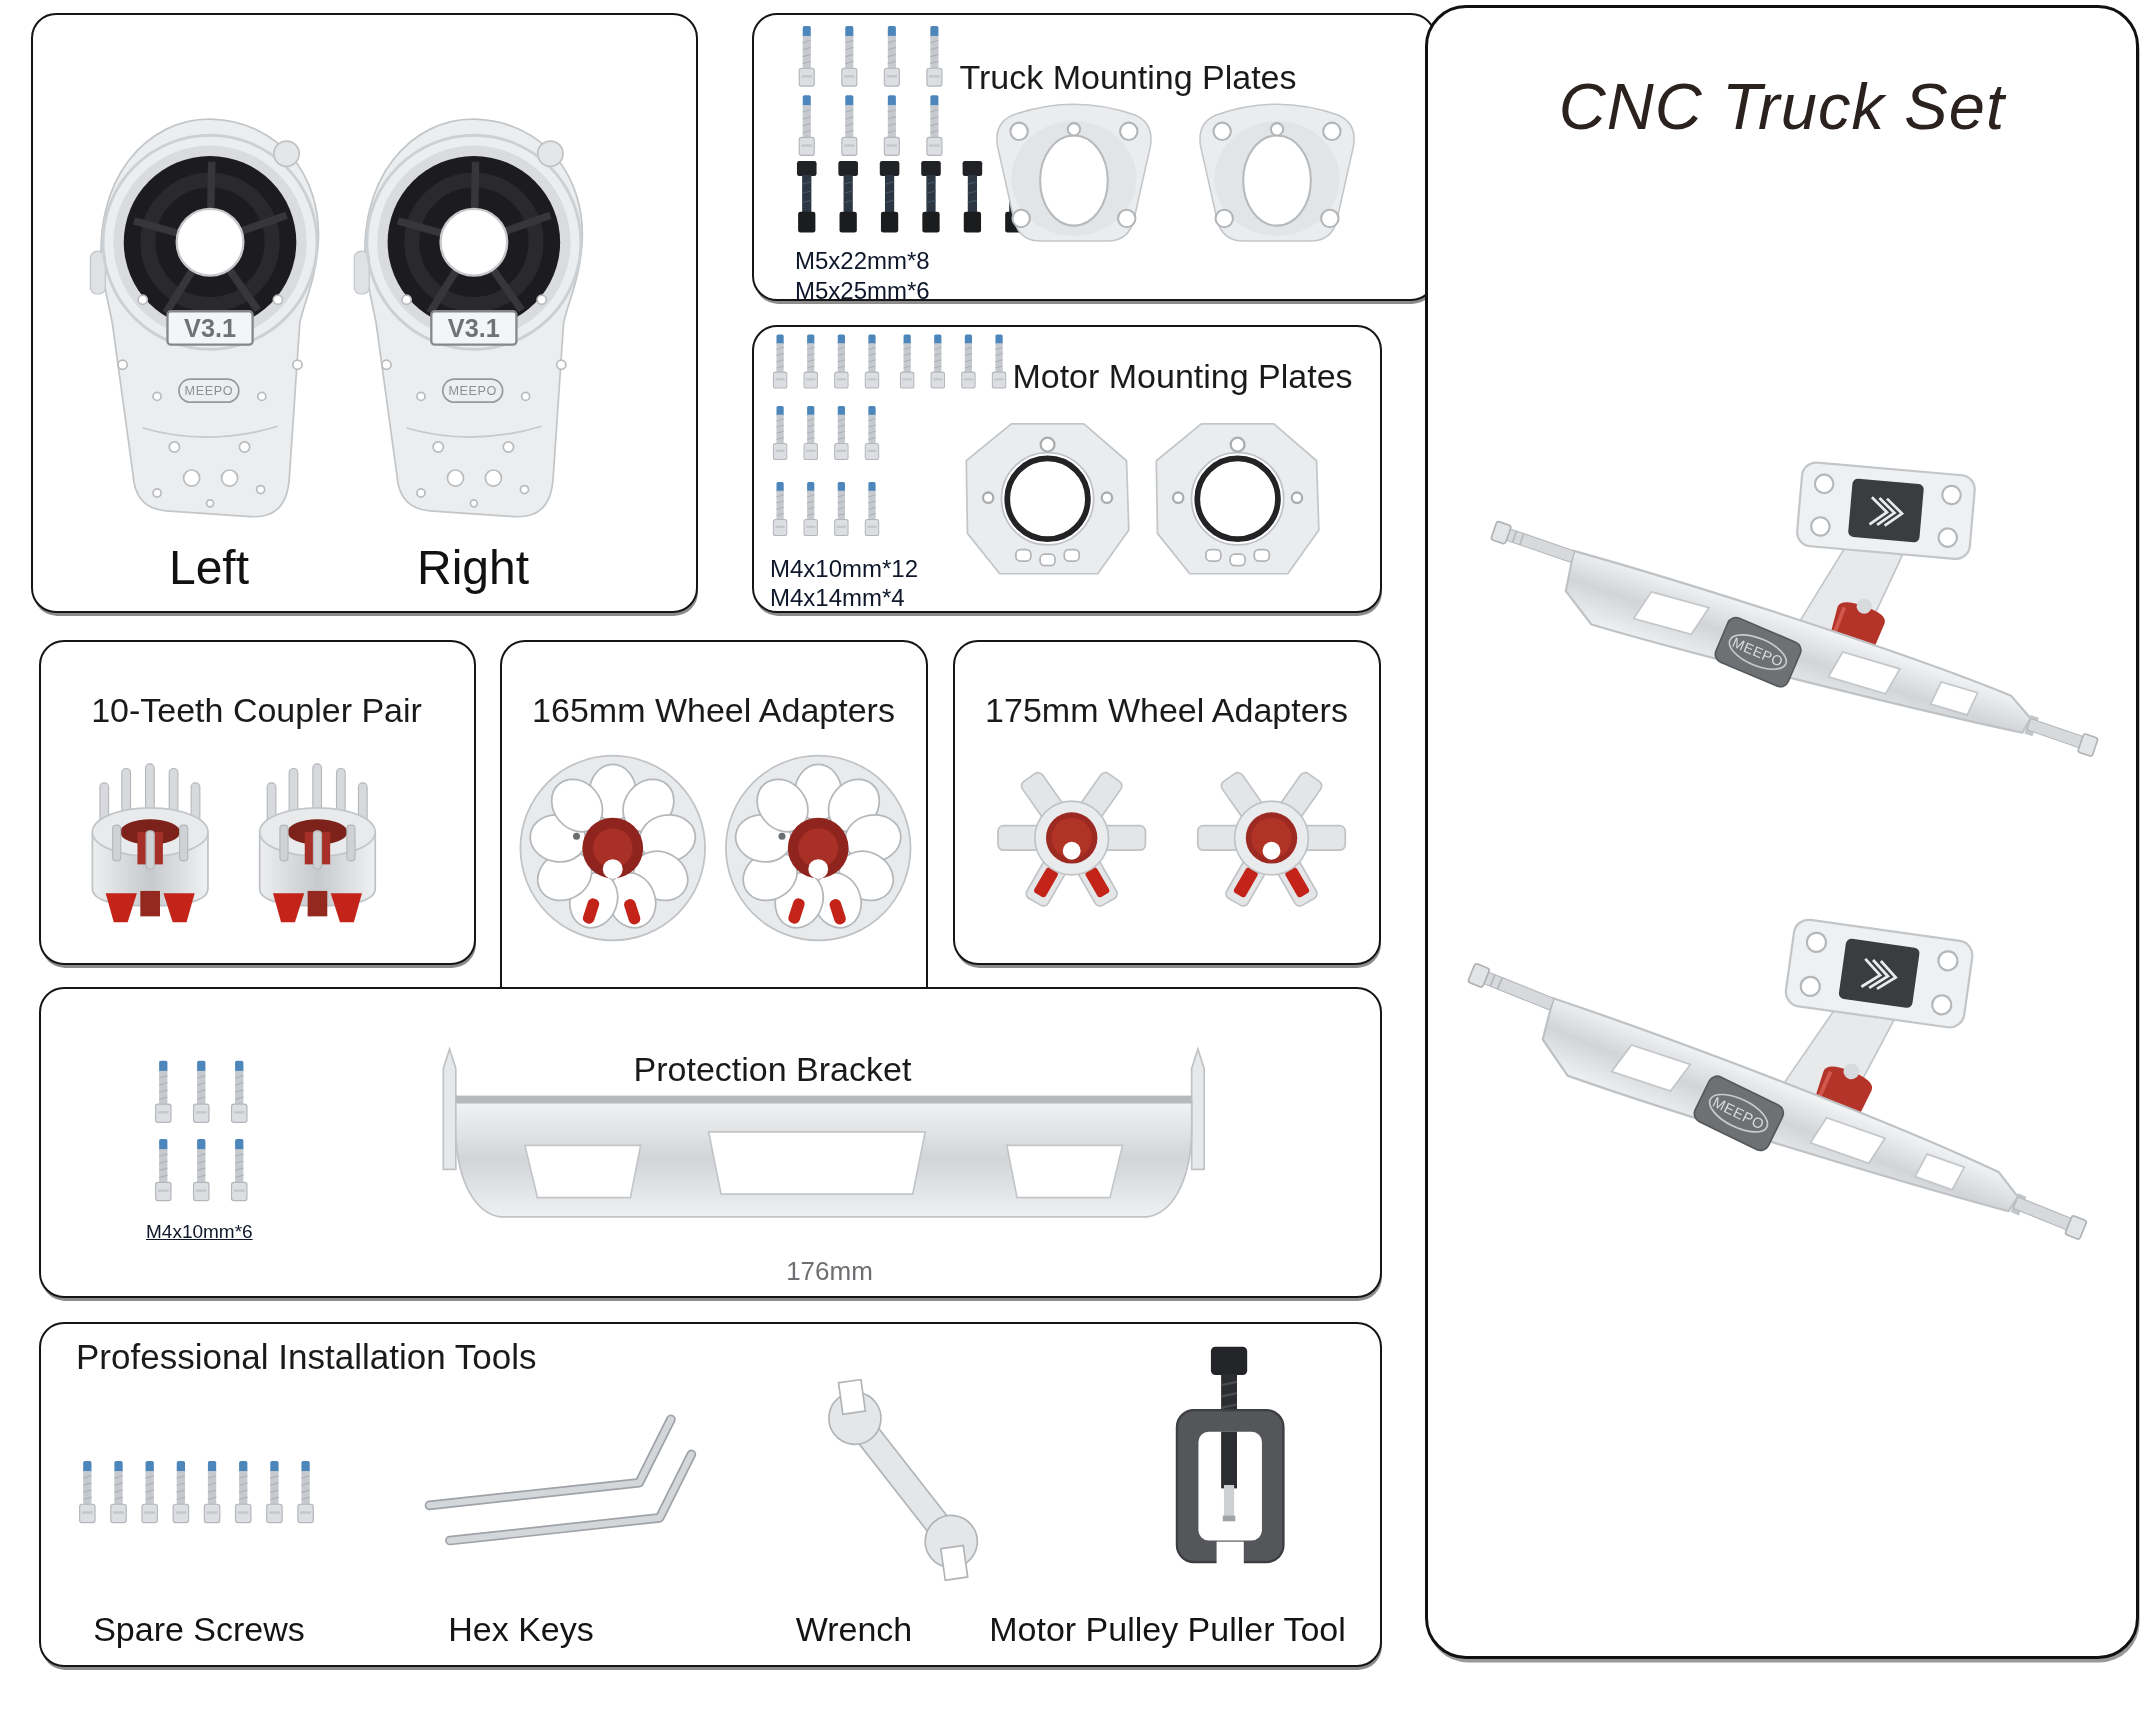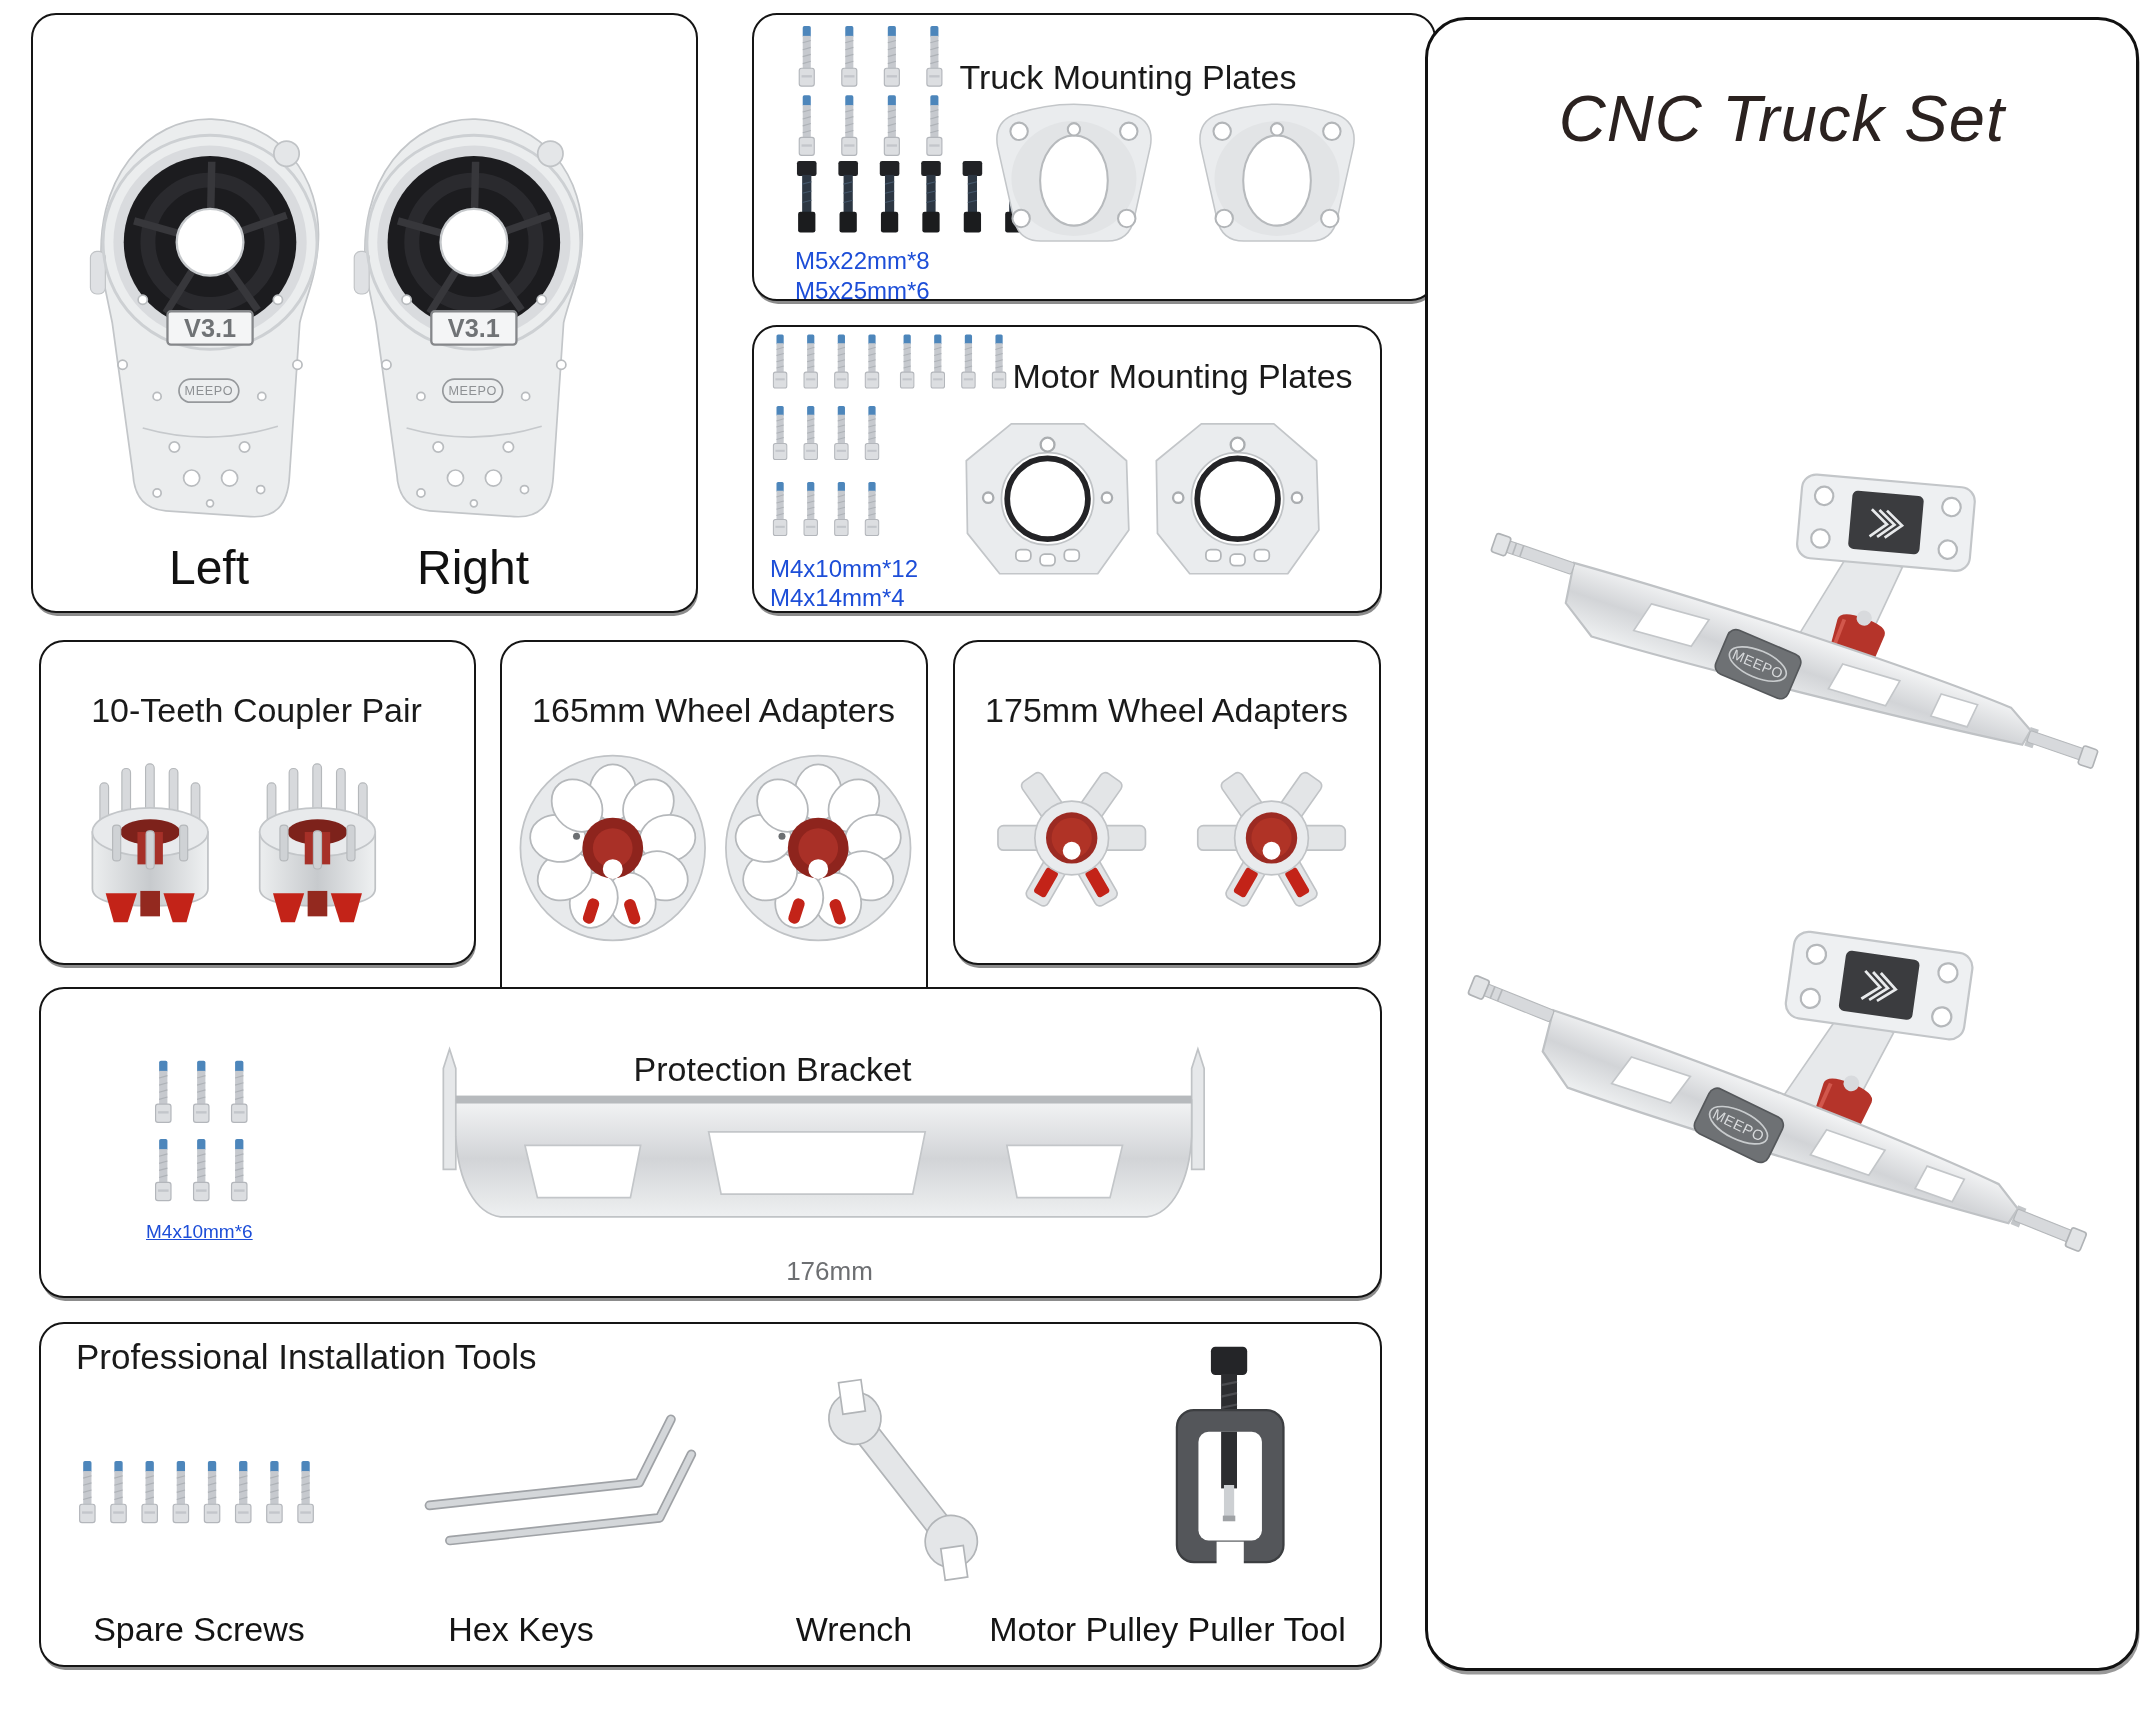--- a/index.html
+++ b/index.html
@@ -6,21 +6,21 @@
   .stage{position:relative;width:2151px;height:1721px;background:#ffffff;overflow:hidden;
          font-family:"Liberation Sans", sans-serif;color:#1b1b1b;}
   .pbox{position:absolute;border:2.8px solid #151515;border-radius:25px;background:#ffffff;
         box-shadow:1.1px 4px 0 -1.1px rgba(0,0,0,0.45);box-sizing:border-box;}
   .panel{position:absolute;border:3.4px solid #111111;border-radius:41px;background:#ffffff;
          box-shadow:1.7px 4.5px 0 -1.1px rgba(0,0,0,0.4);box-sizing:border-box;overflow:hidden;}
   .abs{position:absolute;}
   .ttl{position:absolute;font-size:34px;color:#1a1a1a;text-align:center;white-space:nowrap;}
   .ttl-left{text-align:left;}
   .biglabel{position:absolute;font-size:48px;color:#111;text-align:center;}
-  .spec{position:absolute;font-size:24px;color:#1d4ed8;white-space:pre;line-height:1.25;}
+  .spec{position:absolute;font-size:24px;color:#0f172a;white-space:pre;line-height:1.25;}
   .dim{position:absolute;font-size:26px;color:#6d6f72;text-align:center;}
   .toollabel{position:absolute;font-size:34px;color:#141414;text-align:center;white-space:nowrap;}
   .cnc{position:absolute;left:0;width:100%;text-align:center;font-size:65px;font-style:italic;
        font-weight:400;color:#2b2220;letter-spacing:1.1px;}
   svg{display:block;}
 </style>
 </head>
 <body>
 
 <div class="stage">
@@ -387,21 +387,21 @@
       <use href="#hexkeys" x="660" y="140" width="545" height="300"></use>
       <use href="#wrench" x="1370" y="85" width="300" height="380"></use>
       <use href="#puller" x="1945" y="32" width="300" height="430"></use>
     </svg>
     <div class="toollabel" style="left:16px;width:284px;top:286px;">Spare Screws</div>
     <div class="toollabel" style="left:338px;width:284px;top:286px;">Hex Keys</div>
     <div class="toollabel" style="left:671px;width:284px;top:286px;">Wrench</div>
     <div class="toollabel" style="left:911px;width:431px;top:286px;">Motor Pulley Puller Tool</div>
   </div>
 
-  <div class="panel" style="left:1425px;top:17px;width:714px;height:1654px;">
+  <div class="panel" style="left:1425px;top:5px;width:714px;height:1654px;">
     <div class="cnc" style="top:61px;">CNC Truck Set</div>
     <svg class="abs" style="left:48px;top:386px;" width="650" height="437" viewBox="0 0 1200 800">
       <use href="#truck"></use>
     </svg>
     <svg class="abs" style="left:20px;top:834px;" width="675" height="465" viewBox="0 0 1200 800">
       <use href="#truck" transform="rotate(3 600 400)"></use>
     </svg>
   </div>
 
 </div>

